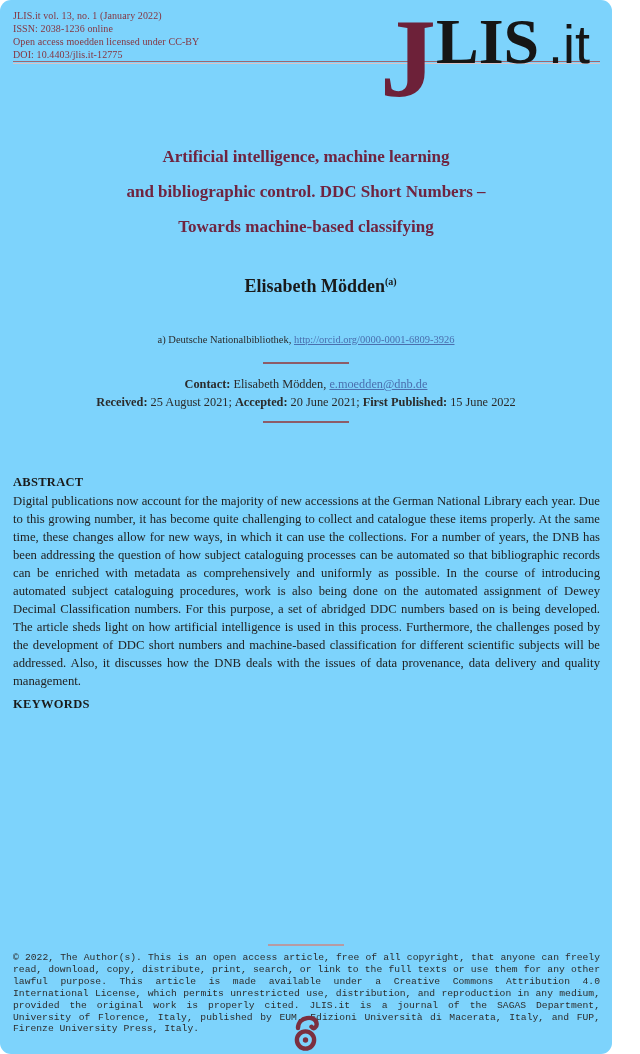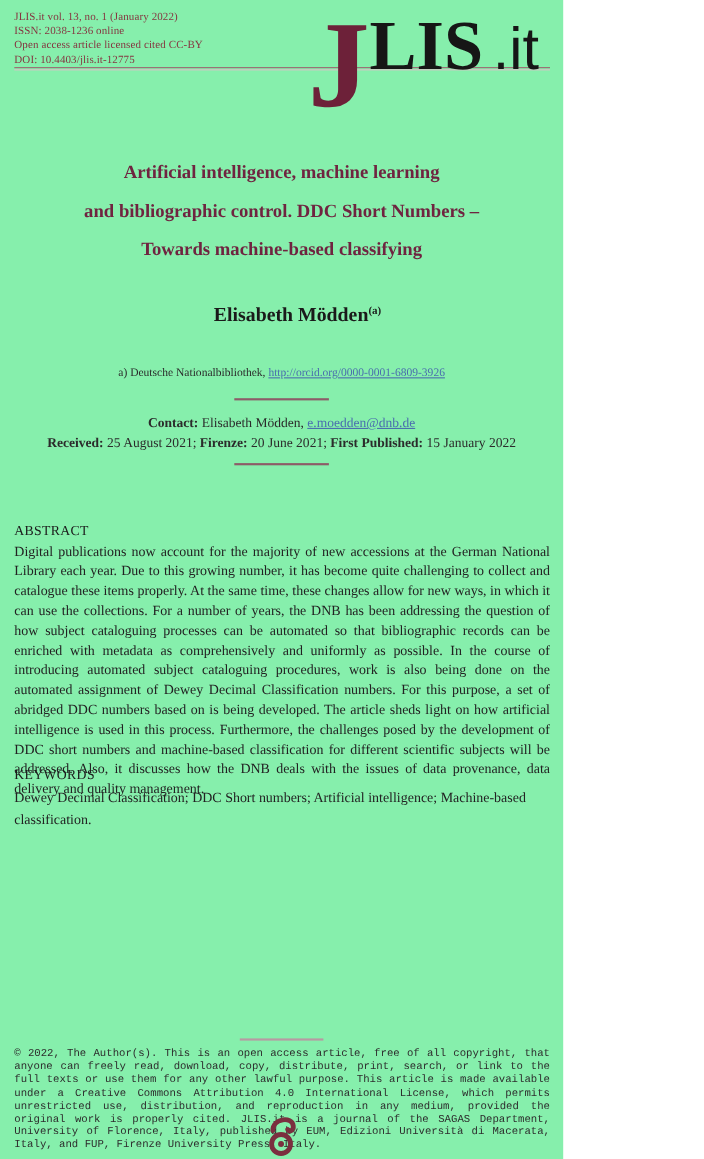--- a/index.html
+++ b/index.html
@@ -1,23 +1,24 @@
 <!DOCTYPE html>
 <html><head>
 <meta charset="utf-8">
 <style>
   * { margin: 0; padding: 0; box-sizing: border-box; }
   html, body { background: #ffffff; }
   body { font-family: "Liberation Serif", serif; }
   .page {
     position: relative;
-    width: 512px;
+    width: 612px;
     height: 1054px;
-    background: #86efac;
+    background: #7dd3fc;
     overflow: hidden;
+    border-radius: 11px;
   }
   
   .header-meta {
     position: absolute;
     left: 13px; top: 9px;
     color: #853540;
     font-size: 10px;
     line-height: 13px;
     letter-spacing: .1px;
   }
@@ -79,21 +80,21 @@
     font-size: 12.3px;
     line-height: 17.5px;
   }
   .contact-block b { font-weight: bold; }
   
   .section-heading {
     position: absolute;
     left: 13px;
     color: #1a1a1a;
     font-size: 12.5px;
-    font-weight: normal;
+    font-weight: bold;
     letter-spacing: .3px;
   }
   .abstract-heading { top: 475px; }
   .abstract-text {
     position: absolute;
     left: 13px; right: 12px; top: 492px;
     color: #222;
     font-size: 12.7px;
     line-height: 18px;
     text-align: justify;
@@ -124,21 +125,21 @@
   }
 </style>
 </head>
 <body>
 
 <div class="page">
 
   <div class="header-meta">
     <div>JLIS.it vol. 13, no. 1 (January 2022)</div>
     <div>ISSN: 2038-1236 online</div>
-    <div>Open access article licensed cited CC-BY</div>
+    <div>Open access moedden licensed under CC-BY</div>
     <div>DOI: 10.4403/jlis.it-12775</div>
   </div>
 
   <div class="top-rule">
     <div class="r1"></div>
     <div class="r2"></div>
   </div>
 
   <svg class="logo" viewBox="0 0 252 106" aria-hidden="true">
     <text x="28" y="96" font-family="Liberation Serif, serif" font-weight="bold" font-size="112" fill="#6d2139">J</text>
@@ -160,31 +161,30 @@
     <span>a) Deutsche Nationalbibliothek, </span><a class="link">http://orcid.org/0000-0001-6809-3926</a>
   </div>
 
   <div class="divider div-1"></div>
 
   <div class="contact-block">
     <div>
       <b>Contact:</b><span> Elisabeth Mödden, </span><a class="link">e.moedden@dnb.de</a>
     </div>
     <div>
-      <b>Received:</b><span> 25 August 2021; </span><b>Firenze:</b><span> 20 June 2021; </span><b>First Published:</b><span> 15 January 2022</span>
+      <b>Received:</b><span> 25 August 2021; </span><b>Accepted:</b><span> 20 June 2021; </span><b>First Published:</b><span> 15 June 2022</span>
     </div>
   </div>
 
   <div class="divider div-2"></div>
 
   <div class="section-heading abstract-heading">ABSTRACT</div>
   <div class="abstract-text">Digital publications now account for the majority of new accessions at the German National Library each year. Due to this growing number, it has become quite challenging to collect and catalogue these items properly. At the same time, these changes allow for new ways, in which it can use the collections. For a number of years, the DNB has been addressing the question of how subject cataloguing processes can be automated so that bibliographic records can be enriched with metadata as comprehensively and uniformly as possible. In the course of introducing automated subject cataloguing procedures, work is also being done on the automated assignment of Dewey Decimal Classification numbers. For this purpose, a set of abridged DDC numbers based on is being developed. The article sheds light on how artificial intelligence is used in this process. Furthermore, the challenges posed by the development of DDC short numbers and machine-based classification for different scientific subjects will be addressed. Also, it discusses how the DNB deals with the issues of data provenance, data delivery and quality management.</div>
 
   <div class="section-heading keywords-heading">KEYWORDS</div>
-  <div class="keywords-text">Dewey Decimal Classification; DDC Short numbers; Artificial intelligence; Machine-based classification.</div>
 
   <div class="divider div-footer"></div>
   <div class="footer-text">© 2022, The Author(s). This is an open access article, free of all copyright, that anyone can freely read, download, copy, distribute, print, search, or link to the full texts or use them for any other lawful purpose. This article is made available under a Creative Commons Attribution 4.0 International License, which permits unrestricted use, distribution, and reproduction in any medium, provided the original work is properly cited. JLIS.it is a journal of the SAGAS Department, University of Florence, Italy, published by EUM, Edizioni Università di Macerata, Italy, and FUP, Firenze University Press, Italy.</div>
 
   <svg class="oa-logo" viewBox="0 0 36 40" aria-hidden="true">
     <path d="M10 16 C10 4.5, 27.5 2.5, 28.6 11.5 C29.1 15.5, 25.5 17.5, 23.5 14.8" fill="none" stroke="#7b2f3f" stroke-width="4.4" stroke-linecap="round"></path>
     <circle cx="17.5" cy="28" r="8.6" fill="none" stroke="#7b2f3f" stroke-width="4.4"></circle>
     <circle cx="17.5" cy="28" r="2.7" fill="#7b2f3f"></circle>
   </svg>
 

